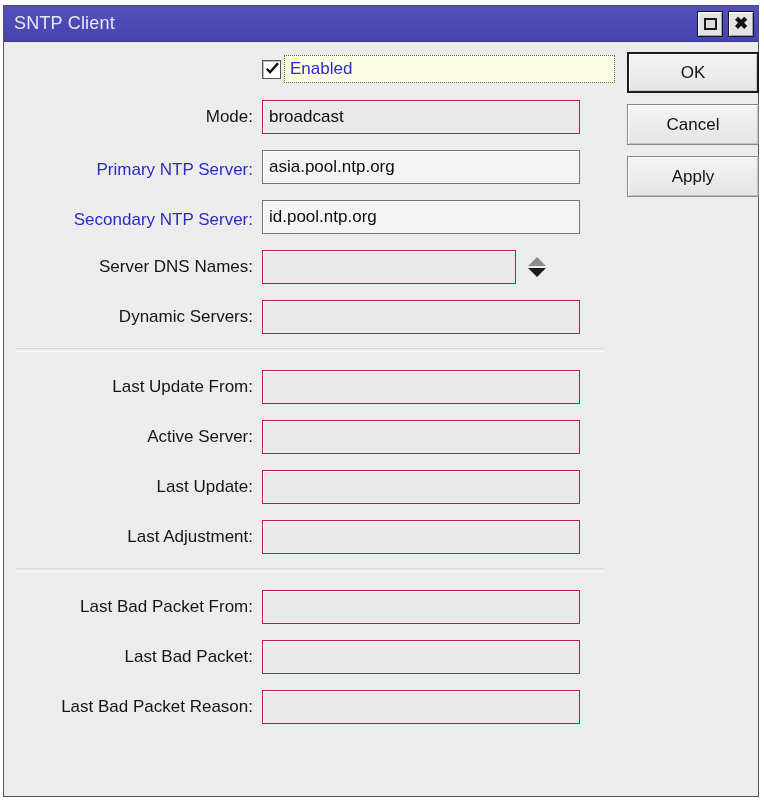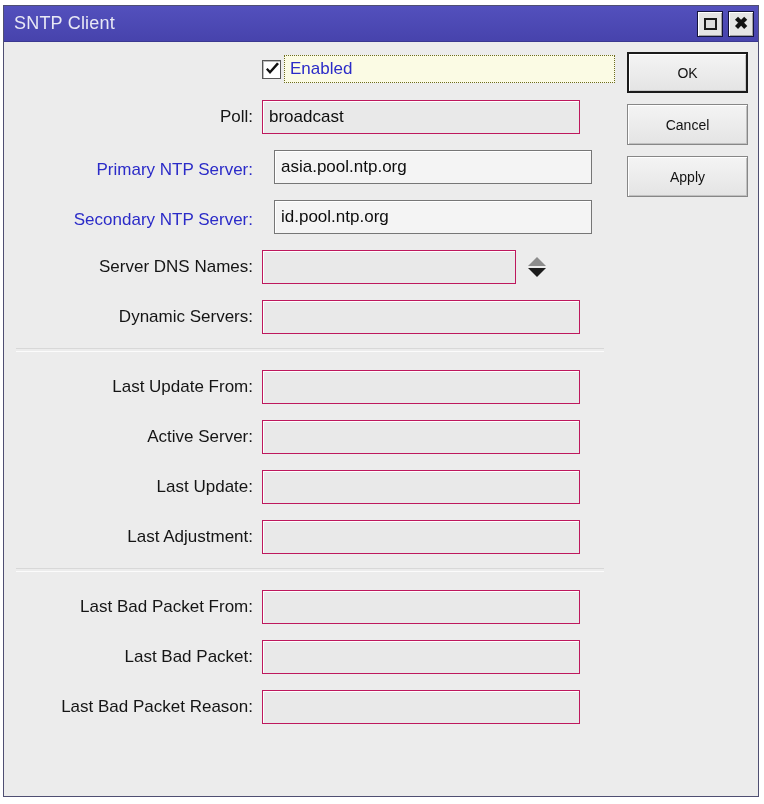--- a/index.html
+++ b/index.html
@@ -98,29 +98,29 @@
     box-sizing: border-box;
   }
   .btn-col {
     flex: 1;
     padding: 10px 0 0 11px;
     box-sizing: border-box;
   }
 
   
   .dlg-btn {
-    width: 121px;
+    width: 132px;
     height: 41px;
     margin-bottom: 11px;
     background: #ececec;
     background: linear-gradient(to bottom, #f4f4f4 0%, #e4e4e4 100%);
     border: 1px solid #878787;
     box-shadow: inset 1px 1px 0 #ffffff, inset -1px -1px 0 #c0c0c0;
     font-family: "Liberation Sans", sans-serif;
-    font-size: 14px;
+    font-size: 17px;
     color: #121212;
     cursor: pointer;
     display: flex;
     align-items: center;
     justify-content: center;
     box-sizing: border-box;
   }
   .dlg-btn.default-btn {
     border: 2px solid #1b1b1b;
     box-shadow: inset 1px 1px 0 #ffffff, inset -1px -1px 0 #c8c8c8;
@@ -159,21 +159,20 @@
     align-items: center;
     padding: 0 6px;
     font-size: 17px;
     color: #0d0d0d;
     white-space: nowrap;
     overflow: hidden;
   }
   .field.editable {
     background: #f4f4f4;
     border: 1px solid #767676;
-    margin-left: 12px;
   }
   .field.w-wide { width: 318px; }
   .field.w-dns  { width: 254px; }
 
   .unit {
     font-size: 13px;
     font-weight: bold;
     margin-left: 4px;
     color: #0d0d0d;
   }
@@ -276,21 +275,21 @@
           <svg width="17" height="17" viewBox="0 0 17 17">
             <path d="M2 8.5 L6 13 L15 3 L13 1.5 L6 9.6 L3.6 7 Z" fill="#101010"></path>
           </svg>
         </div>
         <div class="enabled-focus">
           <span class="enabled-label">Enabled</span>
         </div>
       </div>
 
       <div class="row">
-        <span class="lbl">Poll:</span>
+        <span class="lbl">Mode:</span>
         <span class="field w-wide">broadcast</span>
       </div>
 
       <div class="row">
         <span class="lbl modified">Primary NTP Server:</span>
         <span class="field editable w-wide">asia.pool.ntp.org</span>
       </div>
 
       <div class="row">
         <span class="lbl modified">Secondary NTP Server:</span>

